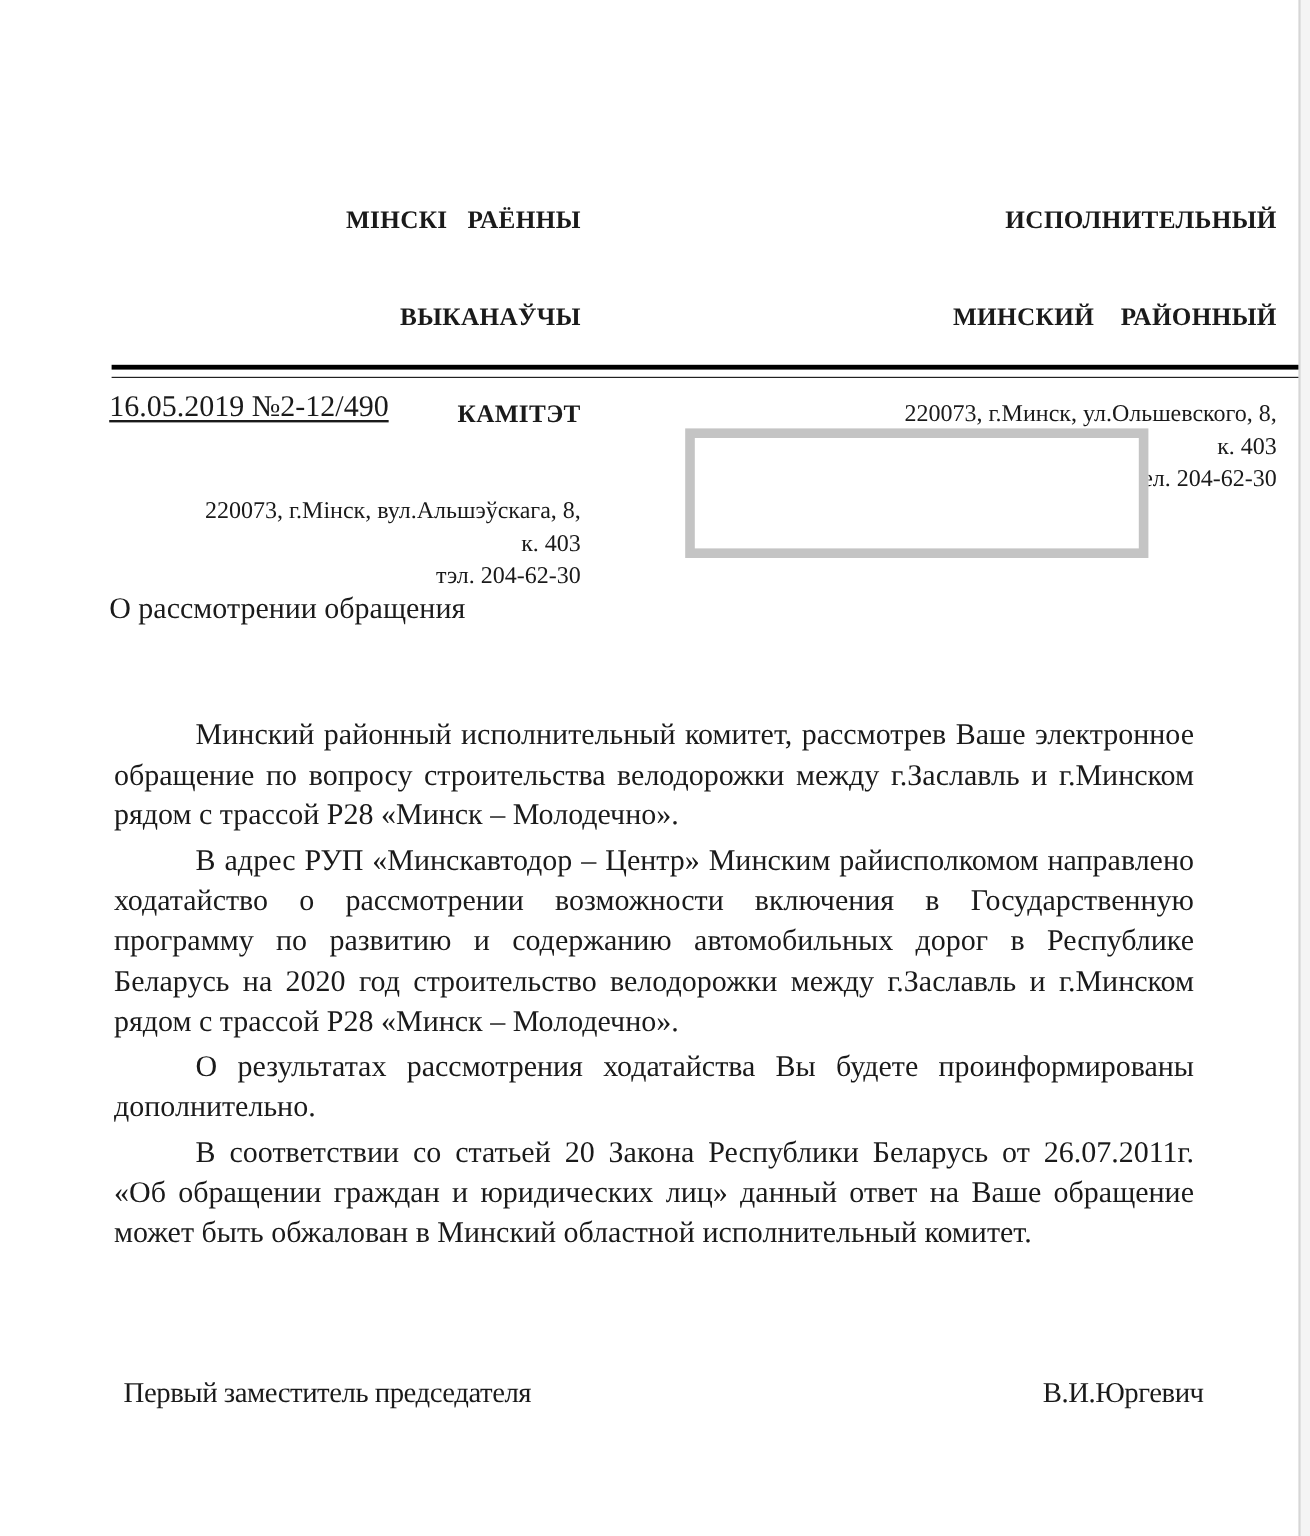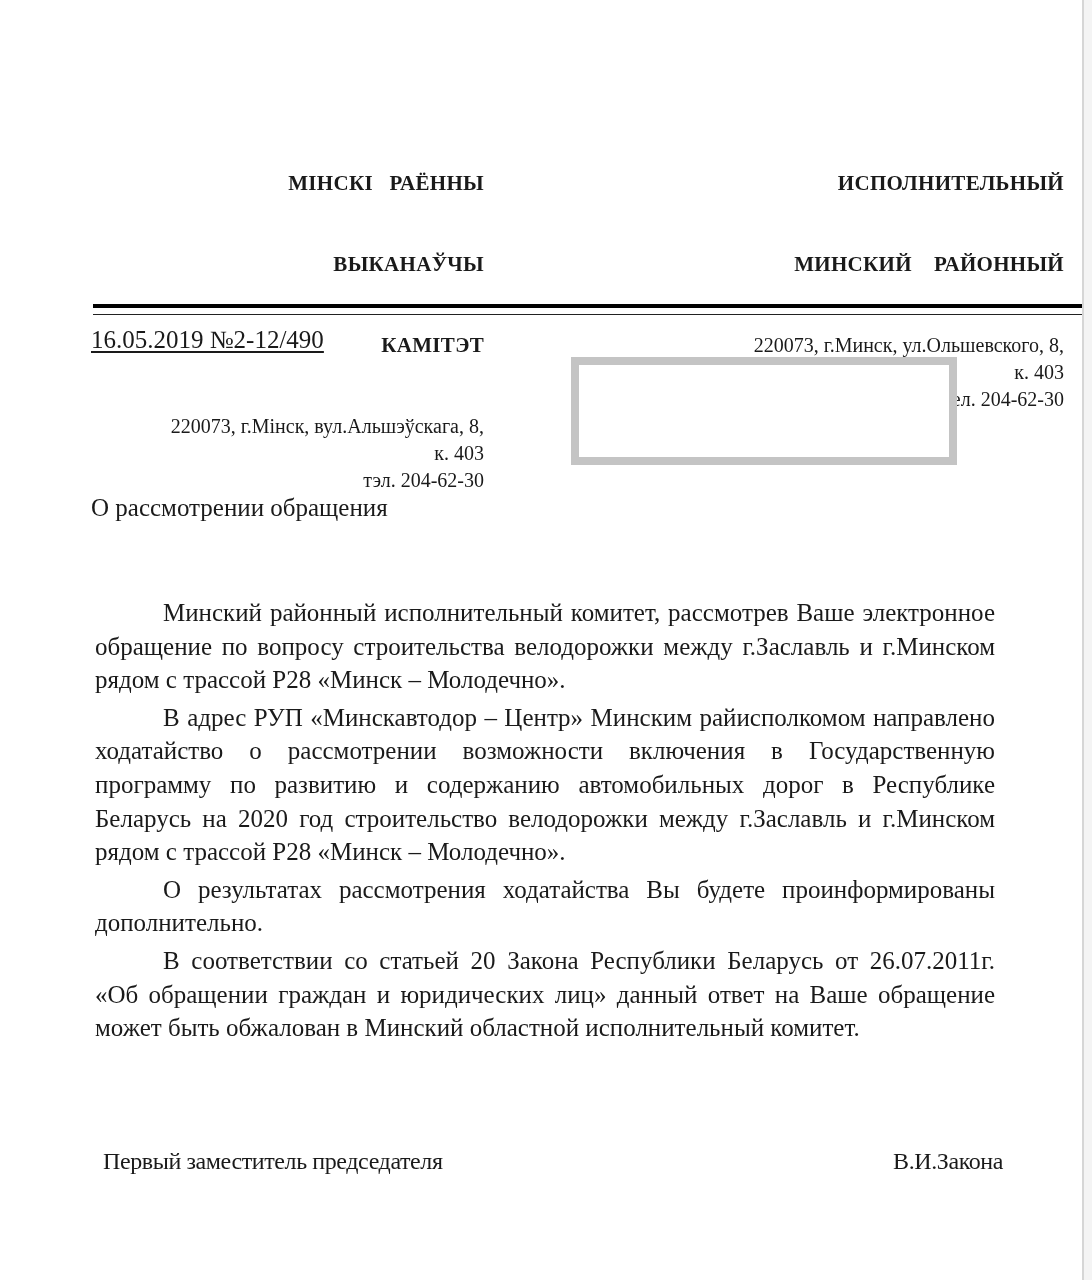--- a/index.html
+++ b/index.html
@@ -161,14 +161,14 @@
 
 <div class="body-text">
   <p>Минский районный исполнительный комитет, рассмотрев Ваше электронное обращение по вопросу строительства велодорожки между г.Заславль и г.Минском рядом с трассой Р28 «Минск – Молодечно».</p>
   <p>В адрес РУП «Минскавтодор – Центр» Минским райисполкомом направлено ходатайство о рассмотрении возможности включения в Государственную программу по развитию и содержанию автомобильных дорог в Республике Беларусь на 2020 год строительство велодорожки между г.Заславль и г.Минском рядом с трассой Р28 «Минск – Молодечно».</p>
   <p>О результатах рассмотрения ходатайства Вы будете проинформированы дополнительно.</p>
   <p>В соответствии со статьей 20 Закона Республики Беларусь от 26.07.2011г. «Об обращении граждан и юридических лиц» данный ответ на Ваше обращение может быть обжалован в Минский областной исполнительный комитет.</p>
 </div>
 
 <div class="signature-row">
   <span>Первый заместитель председателя</span>
-  <span>В.И.Закона</span>
+  <span>В.И.Юргевич</span>
 </div>
 
 </body></html>

